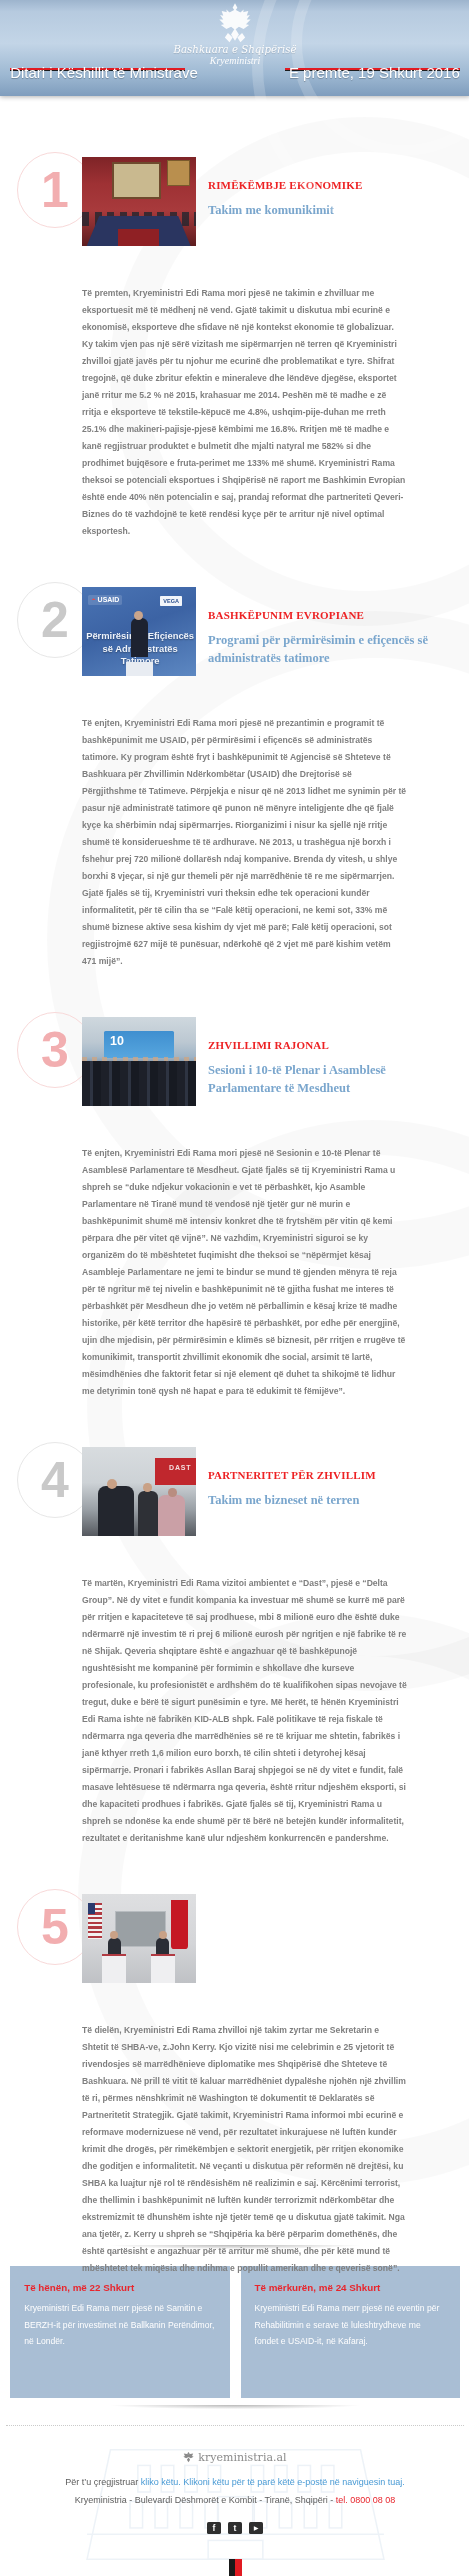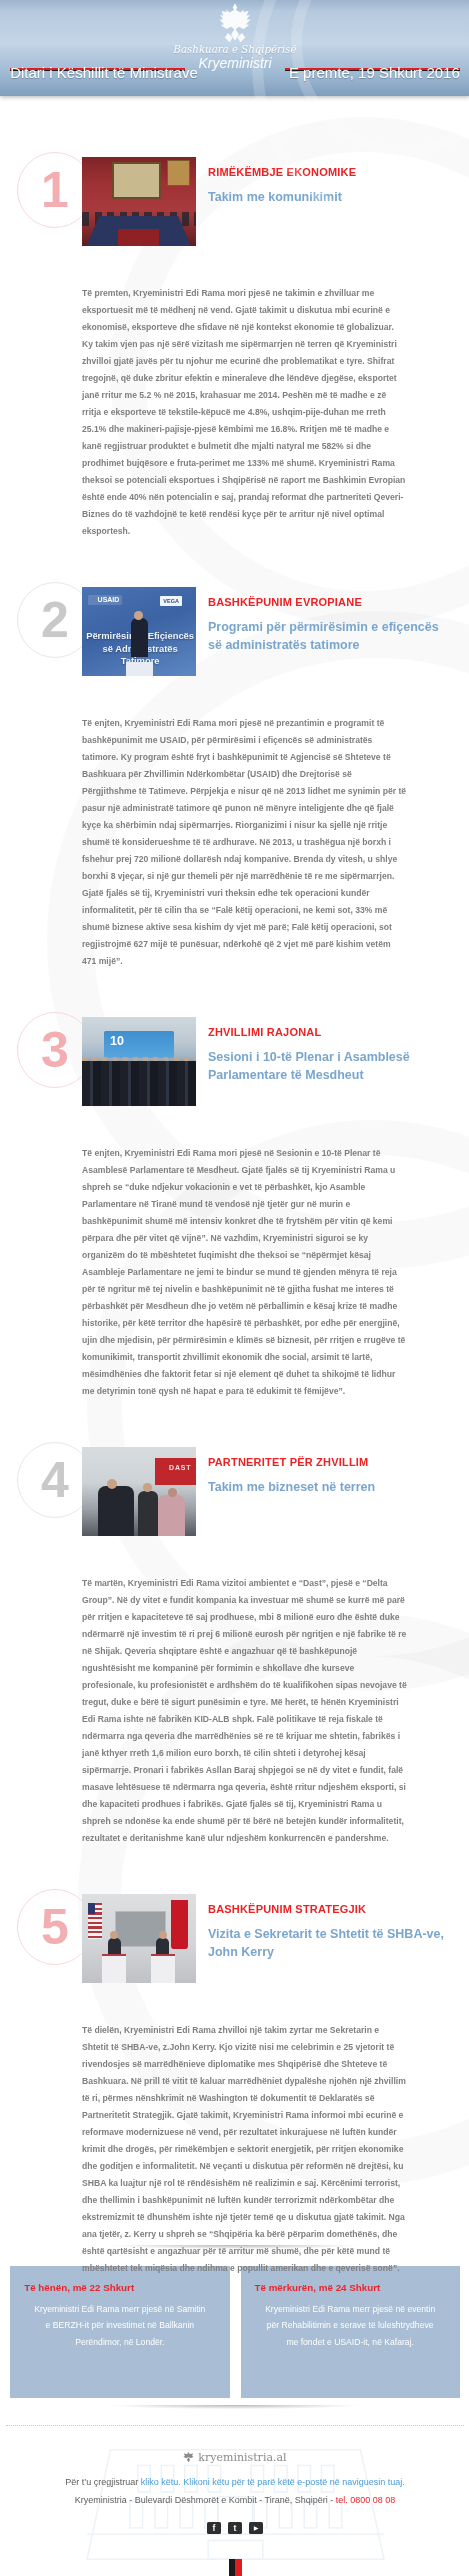--- a/index.html
+++ b/index.html
@@ -16,40 +16,40 @@
   .header{position:relative;height:96px;
      background:linear-gradient(#9db4cd 0%, #b6cadf 12%, #c3d5e7 45%, #9db8d2 78%, #7f9dbd 100%);
      box-shadow:0 2.3px 4.7px rgba(0,0,0,0.30);z-index:5;}
   .header .swirl{position:absolute;border-radius:50%;border:11px solid rgba(255,255,255,0.18);}
   .sw1{width:204px;height:204px;right:-47px;top:-70px;}
   .sw2{width:329px;height:329px;right:-133px;top:-110px;border-width:15.7px;}
   .crest{position:absolute;left:0;right:0;top:3.1px;text-align:center;color:#fff;}
   .crest svg{display:block;margin:0 auto;}
   .crest-title{font-family:"DejaVu Serif",serif;font-style:italic;font-size:10.2px;line-height:11px;
      color:#fdfdfd;text-shadow:0 0.8px 0.8px rgba(0,0,0,0.15);}
-  .crest-sub{font-family:Liberation Sans, sans-serif;font-style:italic;font-size:14px;color:#fdfdfd;}
+  .crest-sub{font-family:Liberation Serif, serif;font-style:italic;font-size:10px;color:#fdfdfd;}
   .hrule{position:absolute;top:68px;width:175px;height:3.1px;
      background:linear-gradient(#e11b22 0 50%, #1c1c1c 50% 100%);}
   .hrule.left{left:10.2px;} .hrule.right{right:10.2px;}
   .hlabel{position:absolute;top:64px;font-size:15px;color:#fff;text-shadow:0 0.8px 0.8px rgba(0,0,0,0.25);}
   .hleft{left:10.2px;} .hdate{right:10.2px;}
 
   
   .main{position:relative;z-index:2;}
   .story{position:relative;}
   .story.first{padding-top:61px;}
   .story + .story{margin-top:47px;}
   .story-top{position:relative;height:89px;margin-bottom:39px;}
   .num-circle{position:absolute;left:17px;top:-4.7px;width:74px;height:74px;border-radius:50%;
      display:flex;align-items:center;justify-content:center;
      font-size:50px;font-weight:bold;line-height:1;}
   .num-pink{border:1.6px solid #f8d9d9;color:#f2aeb0;}
   .num-gray{border:1.6px solid #e7e7e7;color:#c9c9c9;}
   .photo{position:absolute;left:82px;top:0;width:114px;height:89px;overflow:hidden;}
-  .headings{position:absolute;left:208px;top:9px;width:243px;}
+  .headings{position:absolute;left:208px;top:22px;width:243px;font-family:Liberation Serif, serif;}
   .cat{margin:0 0 10.2px 0;font-size:11px;font-weight:bold;color:#ed2224;letter-spacing:0.2px;}
   .subtitle{margin:0;font-size:12.5px;font-weight:bold;color:#7aa6cd;line-height:18px;}
   .body-text{margin:0 0 0 82px;width:325px;font-size:8.6px;line-height:17px;color:#7f7f7f;font-weight:bold;}
 
   
   .ph-layer{position:absolute;}
   .photo1{background:linear-gradient(#7e2427 0%,#9e3134 30%,#a83a3c 60%,#5d1d1f 100%);}
   .photo1 .map{left:30px;top:4.7px;width:45px;height:33px;background:#c9b98f;border:2.3px solid #6e4a2d;}
   .photo1 .frame{right:6.3px;top:3.1px;width:20.4px;height:23.5px;background:#b98f4e;border:1.6px solid #7a5a2c;}
   .photo1 .table{left:4.7px;bottom:0;width:104px;height:30px;background:#2a3560;
@@ -98,21 +98,21 @@
   .photo5 .fh{bottom:44px;width:7.8px;height:7.8px;background:#c9a186;border-radius:50%;}
   .photo5 .fh.l{left:28px;} .photo5 .fh.r{left:77px;}
 
   
   .shadow-divider{position:absolute;left:55px;right:55px;height:6.3px;
       background:radial-gradient(ellipse 50% 100% at 50% 0, rgba(0,0,0,0.28), rgba(0,0,0,0) 70%);}
   .sd1{top:2245px;} .sd2{top:2405px;}
   .events{position:absolute;top:2266px;left:10.2px;right:10.2px;display:flex;gap:11px;}
   .event-box{flex:1;height:132px;background:#a9bed4;box-sizing:border-box;padding:15.7px 14px;}
   .event-date{margin:0 0 7.8px 0;font-size:9.8px;font-weight:bold;color:#e8262d;}
-  .event-text{margin:8px;font-size:8.6px;line-height:16.4px;color:#ffffff;text-align:center;}
+  .event-text{margin:0;font-size:8.6px;line-height:16.4px;color:#ffffff;}
   .dotted{position:absolute;top:2425px;left:6.3px;right:6.3px;border-top:1.6px dotted #cacaca;}
 
   
   .footer{position:absolute;top:2434px;left:0;right:0;text-align:center;}
   .building{position:absolute;left:63px;top:7.8px;width:345px;height:125px;opacity:0.55;z-index:0;pointer-events:none;}
   .f-logo{position:relative;z-index:1;margin-top:17px;font-family:"DejaVu Serif",serif;
       font-size:11px;color:#8a8a8a;text-decoration:none;display:inline-flex;align-items:center;gap:3.9px;}
   .f-unsub{position:relative;z-index:1;margin:11px 0 0 0;font-size:9px;color:#5d5d5d;}
   .f-unsub .lnk{color:#4a9bd5;cursor:pointer;}
   .f-addr{position:relative;z-index:1;margin:7.8px 0 0 0;font-size:9px;color:#5d5d5d;text-align:center;}
@@ -249,24 +249,20 @@
         <div class="photo photo5">
           <div class="ph-layer wall"></div>
           <div class="ph-layer flag-us"></div>
           <div class="ph-layer flag-al"></div>
           <div class="ph-layer fig l"></div>
             <div class="ph-layer fig r"></div>
           <div class="ph-layer fh l"></div>
             <div class="ph-layer fh r"></div>
           <div class="ph-layer pod l"></div>
             <div class="ph-layer pod r"></div>
-        </div>
-        <div class="headings">
-          <h2 class="cat">BASHKËPUNIM STRATEGJIK</h2>
-          <h3 class="subtitle">Vizita e Sekretarit te Shtetit të SHBA-ve, John Kerry</h3>
         </div>
       </div>
       <p class="body-text">Të dielën, Kryeministri Edi Rama zhvilloi një takim zyrtar me Sekretarin e Shtetit të SHBA-ve, z.John Kerry. Kjo vizitë nisi me celebrimin e 25 vjetorit të rivendosjes së marrëdhënieve diplomatike mes Shqipërisë dhe Shteteve të Bashkuara. Në prill të vitit të kaluar marrëdhëniet dypalëshe njohën një zhvillim të ri, përmes nënshkrimit në Washington të dokumentit të Deklaratës së Partneritetit Strategjik. Gjatë takimit, Kryeministri Rama informoi mbi ecurinë e reformave modernizuese në vend, për rezultatet inkurajuese në luftën kundër krimit dhe drogës, për rimëkëmbjen e sektorit energjetik, për rritjen ekonomike dhe goditjen e informalitetit. Në veçanti u diskutua për reformën në drejtësi, ku SHBA ka luajtur një rol të rëndësishëm në realizimin e saj. Kërcënimi terrorist, dhe thellimin i bashkëpunimit në luftën kundër terrorizmit ndërkombëtar dhe ekstremizmit të dhunshëm ishte një tjetër temë qe u diskutua gjatë takimit. Nga ana tjetër, z. Kerry u shpreh se “Shqipëria ka bërë përparim domethënës, dhe është qartësisht e angazhuar për të arritur më shumë, dhe për këtë mund të mbështetet tek miqësia dhe ndihma e popullit amerikan dhe e qeverisë sonë”.</p>
     </div>
   </div>
 
   <div class="shadow-divider sd1"></div>
   <div class="events">
     <div class="event-box">
       <p class="event-date">Të hënën, më 22 Shkurt</p>

